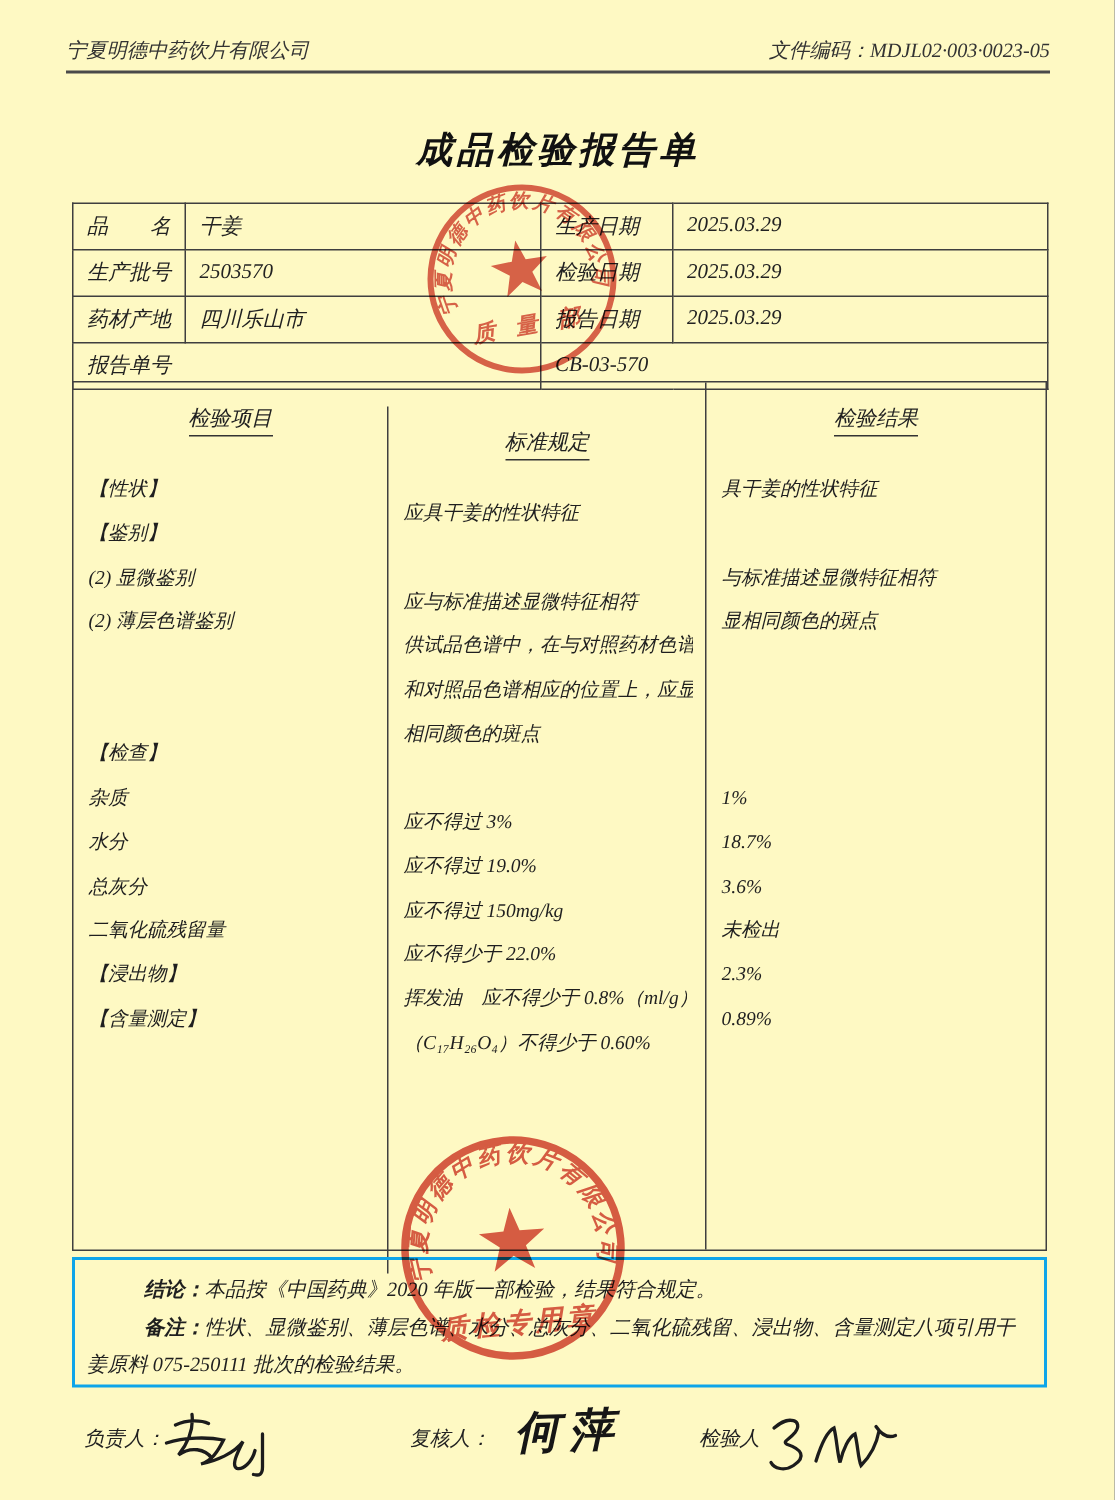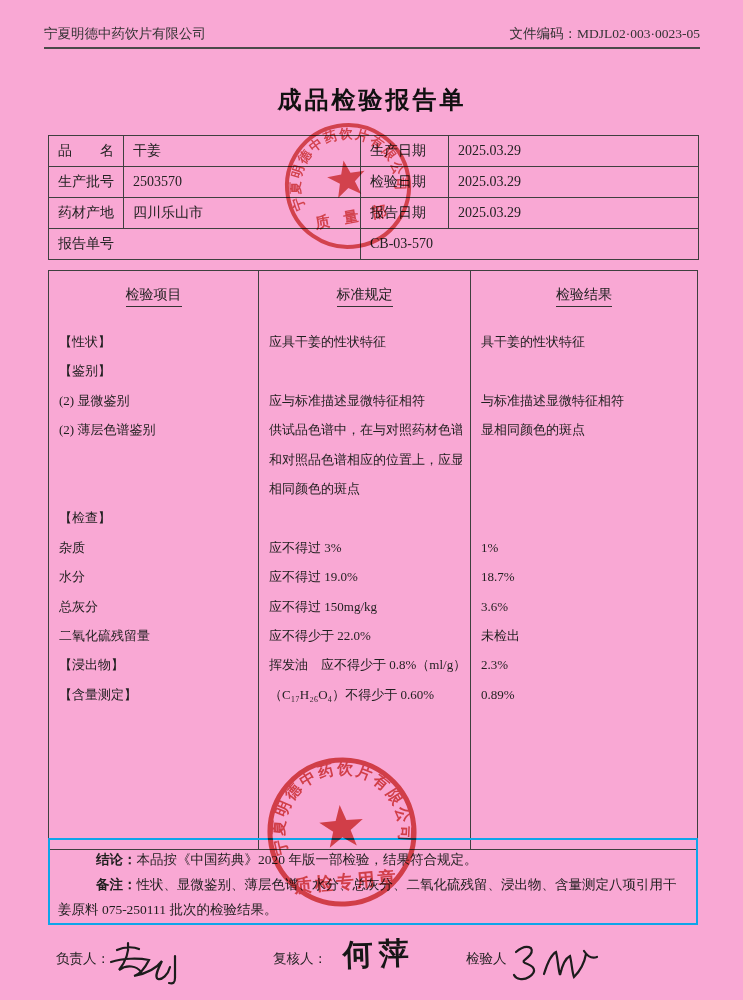--- a/index.html
+++ b/index.html
@@ -1,33 +1,33 @@
 <!DOCTYPE html>
 <html><head>
 <meta charset="utf-8">
 <style>
   html,body{margin:0;padding:0;background:#888;}
-  .page{position:relative;width:743px;height:1000px;background:#f9a8d4;margin:0 auto;
-        font-family:"Liberation Serif","DejaVu Serif",serif;color:#222;overflow:hidden;}
+  .page{position:relative;width:743px;height:1000px;background:#fef9c3;margin:0 auto;
+        font-family:"Liberation Serif","DejaVu Serif",serif;color:#222;overflow:hidden;font-style:italic;}
   
   .doc-header{position:absolute;left:44px;top:25px;width:656px;display:flex;justify-content:space-between;
               font-size:13.5px;color:#333;}
   .header-rule{position:absolute;left:44px;top:47px;width:656px;height:2px;background:#4a4a4a;}
   .doc-title{position:absolute;left:44px;top:84px;width:656px;text-align:center;font-size:24px;
              font-weight:bold;letter-spacing:3px;color:#111;}
   
   table.info{position:absolute;left:48px;top:135px;width:650px;border-collapse:collapse;table-layout:fixed;padding-left:18px;}
   table.info td{border:1px solid #3f3f3f;height:30px;font-size:14px;padding:0 6px 0 9px;color:#222;
                 white-space:nowrap;overflow:hidden;}
   
-  .main-table{position:absolute;left:48px;top:270px;width:650px;height:580px;display:flex;
+  .main-table{position:absolute;left:48px;top:254px;width:650px;height:580px;display:flex;
               border:1px solid #3f3f3f;box-sizing:border-box;}
   .mcol{box-sizing:border-box;height:100%;}
   .mcol + .mcol{border-left:1px solid #3f3f3f;}
-  .c1{width:210px;} .c2{width:212px;} .c3{width:228px;}
+  .c1{width:210px;} .c2{width:212px;margin-top:16px;} .c3{width:228px;}
   .col-header{height:50px;display:flex;align-items:center;justify-content:center;font-size:14px;color:#222;}
   .col-header span{border-bottom:1px solid #333;padding-bottom:2px;}
   .col-body{padding:6px 8px 0 10px;}
   .tline{height:29.4px;line-height:29.4px;font-size:13px;white-space:nowrap;overflow:hidden;color:#1f1f1f;}
   
   .conclusion-box{position:absolute;left:48px;top:838px;width:650px;height:87px;border:2px solid #0ea5e9;
                   box-sizing:border-box;padding:7px 10px 0 8px;}
   .conclusion-box p{margin:0;font-size:13.5px;line-height:25px;text-indent:38px;color:#1f1f1f;}
   .conclusion-box .blabel{font-weight:bold;}
   

